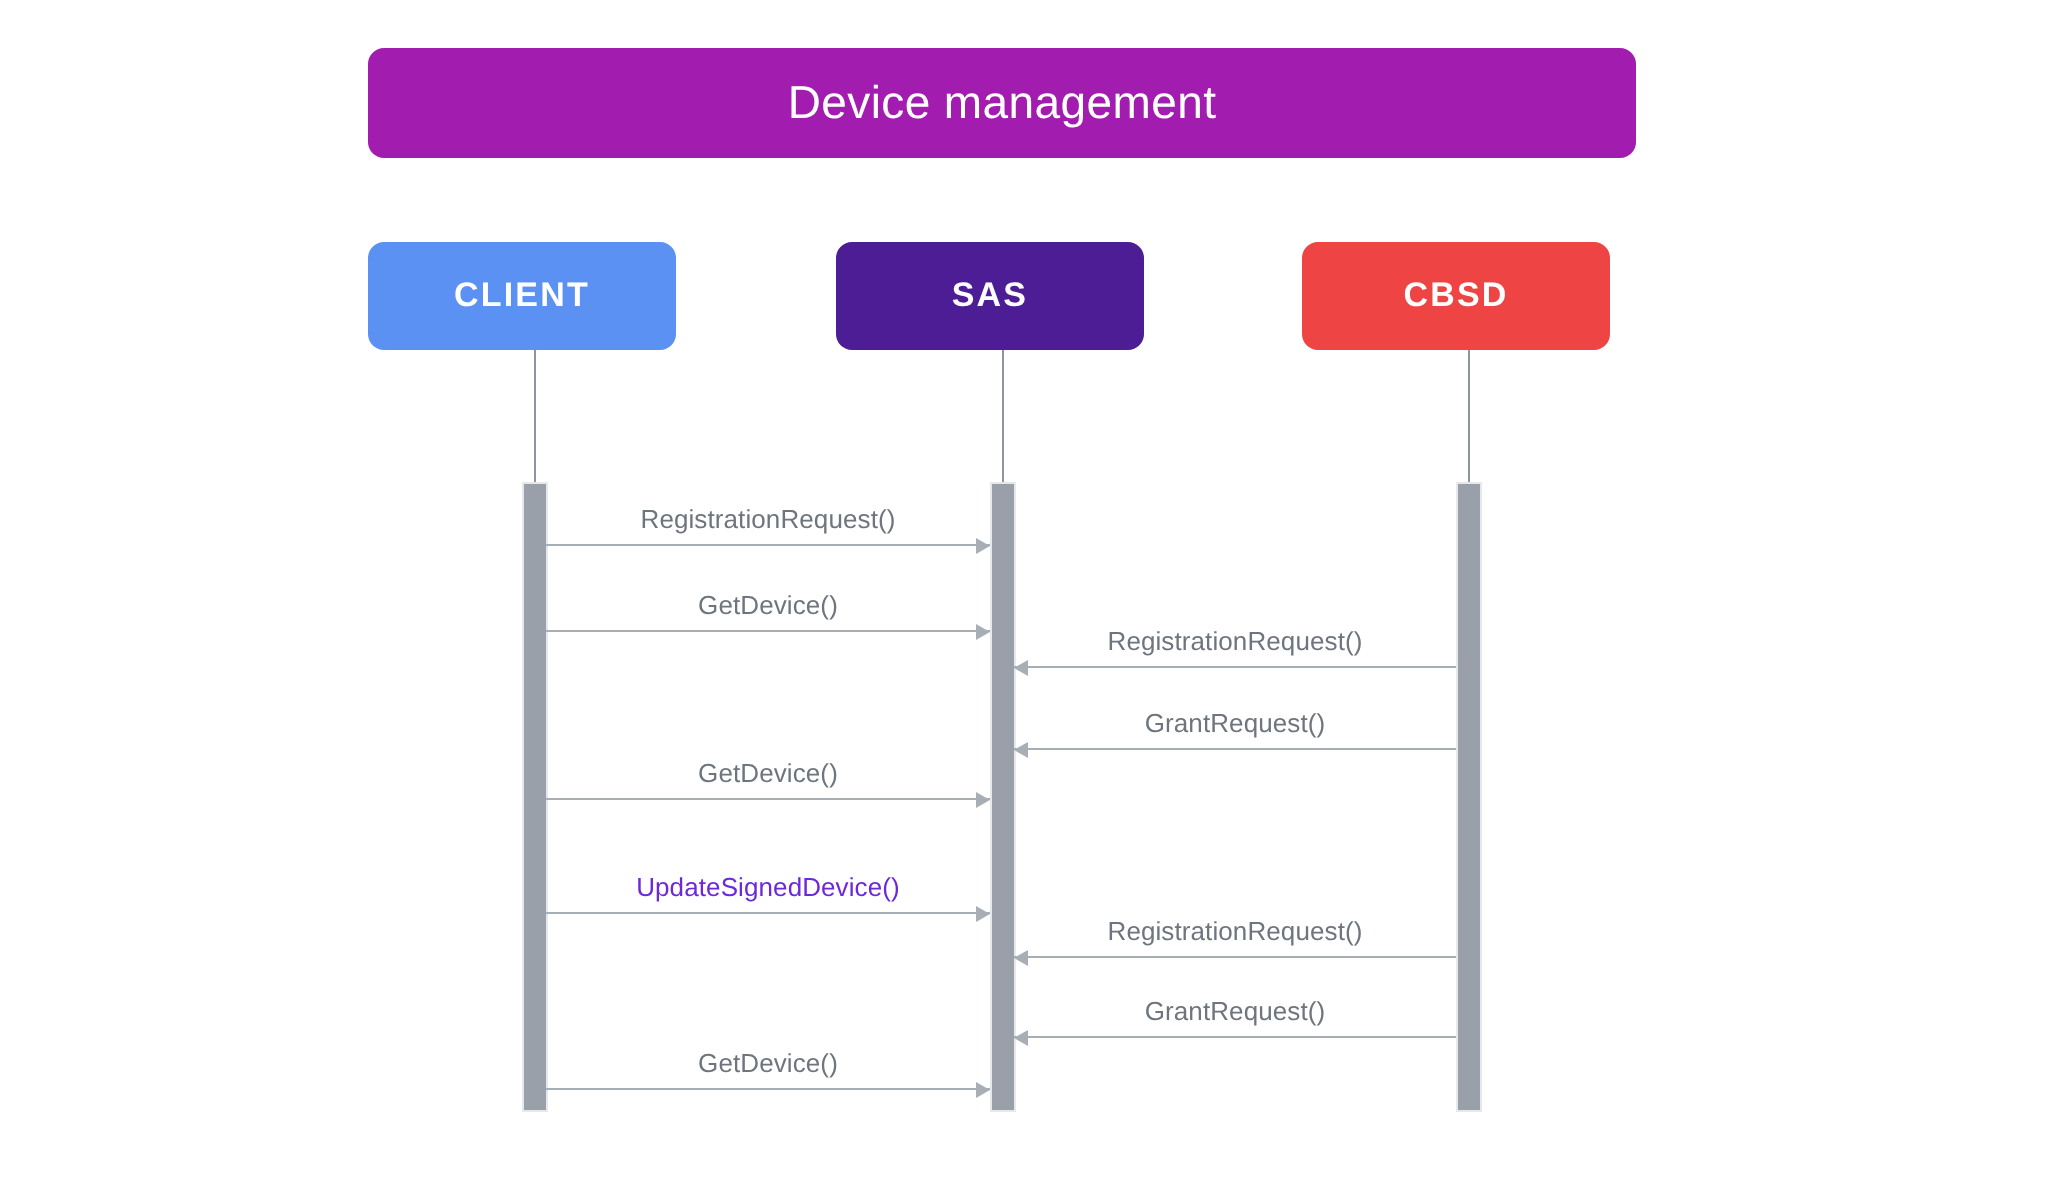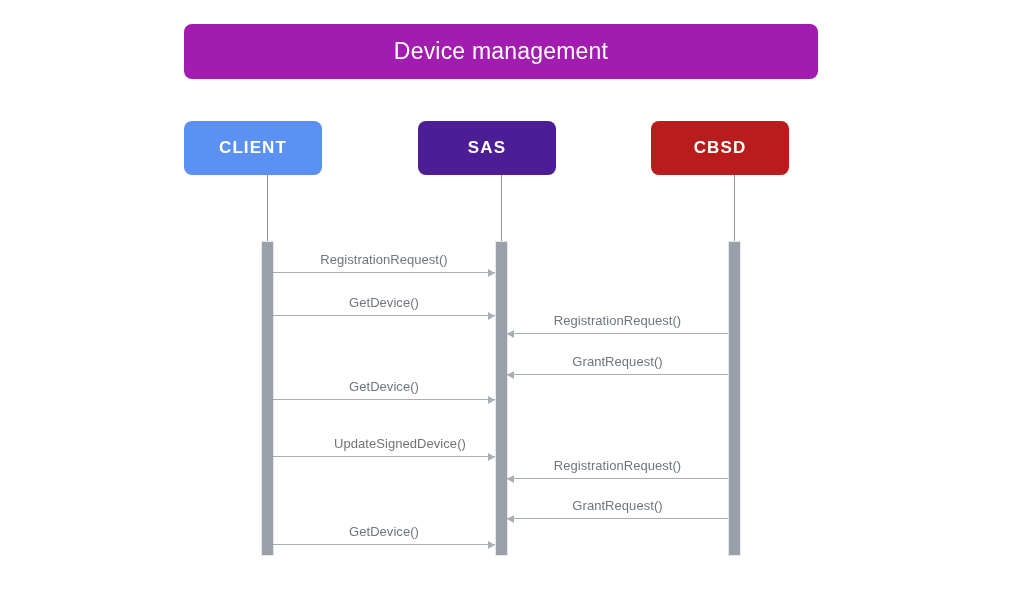--- a/index.html
+++ b/index.html
@@ -34,21 +34,21 @@
     font-size: 23px;
     font-weight: 400;
     letter-spacing: 0.2px;
     box-sizing: border-box;
   }
 
   
   .participant-box {
     position: absolute;
     top: 121px;
-    width: 138px;
+    width: 154px;
     height: 54px;
     border-radius: 8px;
     display: flex;
     align-items: center;
     justify-content: center;
     color: #ffffff;
     font-size: 17px;
     font-weight: 700;
     letter-spacing: 1.1px;
     box-sizing: border-box;
@@ -120,21 +120,21 @@
     <span>Device management</span>
   </div>
 
   <div id="participants-layer">
       <div class="participant-box" style="left: 184px; background: rgb(91, 145, 242);">
         <span>CLIENT</span>
       </div>
       <div class="participant-box" style="left: 418px; background: #4c1d95;">
         <span>SAS</span>
       </div>
-      <div class="participant-box" style="left: 651px; background: #b91c1c;">
+      <div class="participant-box" style="left: 651px; background: #ef4444;">
         <span>CBSD</span>
       </div>
     </div>
 
   <div id="lifelines-layer">
       <div class="lifeline" style="left: 267px; top: 175px; height: 66px; background: rgb(141, 148, 158);"></div>
       <div class="lifeline" style="left: 501px; top: 175px; height: 66px; background: rgb(141, 148, 158);"></div>
       <div class="lifeline" style="left: 734px; top: 175px; height: 66px; background: rgb(141, 148, 158);"></div>
     </div>
 
@@ -166,21 +166,21 @@
         <div class="msg-label" style="color: rgb(110, 117, 126);">GrantRequest()</div>
       </div>
       <div class="message dir-right" style="left: 273px; top: 399px; width: 222px;">
         <div class="msg-line" style="background: rgb(168, 174, 182);"></div>
         <div class="msg-arrow" style="border-left-color: rgb(168, 174, 182);"></div>
         <div class="msg-label" style="color: rgb(110, 117, 126);">GetDevice()</div>
       </div>
       <div class="message dir-right" style="left: 273px; top: 456px; width: 222px;">
         <div class="msg-line" style="background: rgb(168, 174, 182);"></div>
         <div class="msg-arrow" style="border-left-color: rgb(168, 174, 182);"></div>
-        <div class="msg-label" style="color: #737373; padding-left: 16px;">UpdateSignedDevice()</div>
+        <div class="msg-label" style="color: #6d28d9;">UpdateSignedDevice()</div>
       </div>
       <div class="message dir-left" style="left: 507px; top: 478px; width: 221px;">
         <div class="msg-line" style="background: rgb(168, 174, 182);"></div>
         <div class="msg-arrow" style="border-right-color: rgb(168, 174, 182);"></div>
         <div class="msg-label" style="color: rgb(110, 117, 126);">RegistrationRequest()</div>
       </div>
       <div class="message dir-left" style="left: 507px; top: 518px; width: 221px;">
         <div class="msg-line" style="background: rgb(168, 174, 182);"></div>
         <div class="msg-arrow" style="border-right-color: rgb(168, 174, 182);"></div>
         <div class="msg-label" style="color: rgb(110, 117, 126);">GrantRequest()</div>

